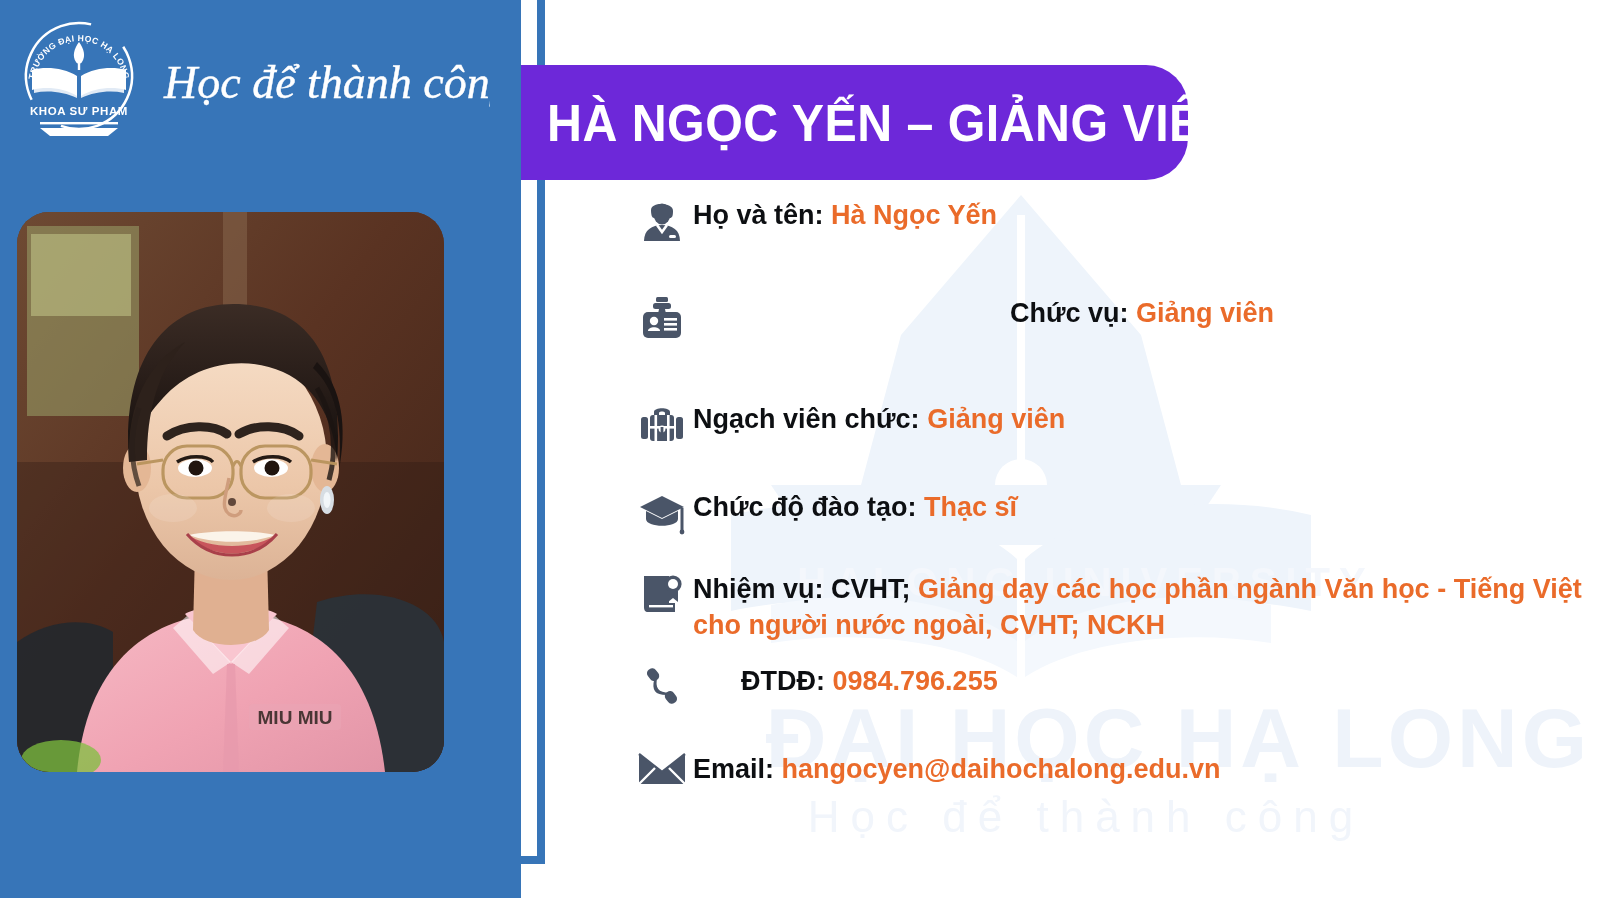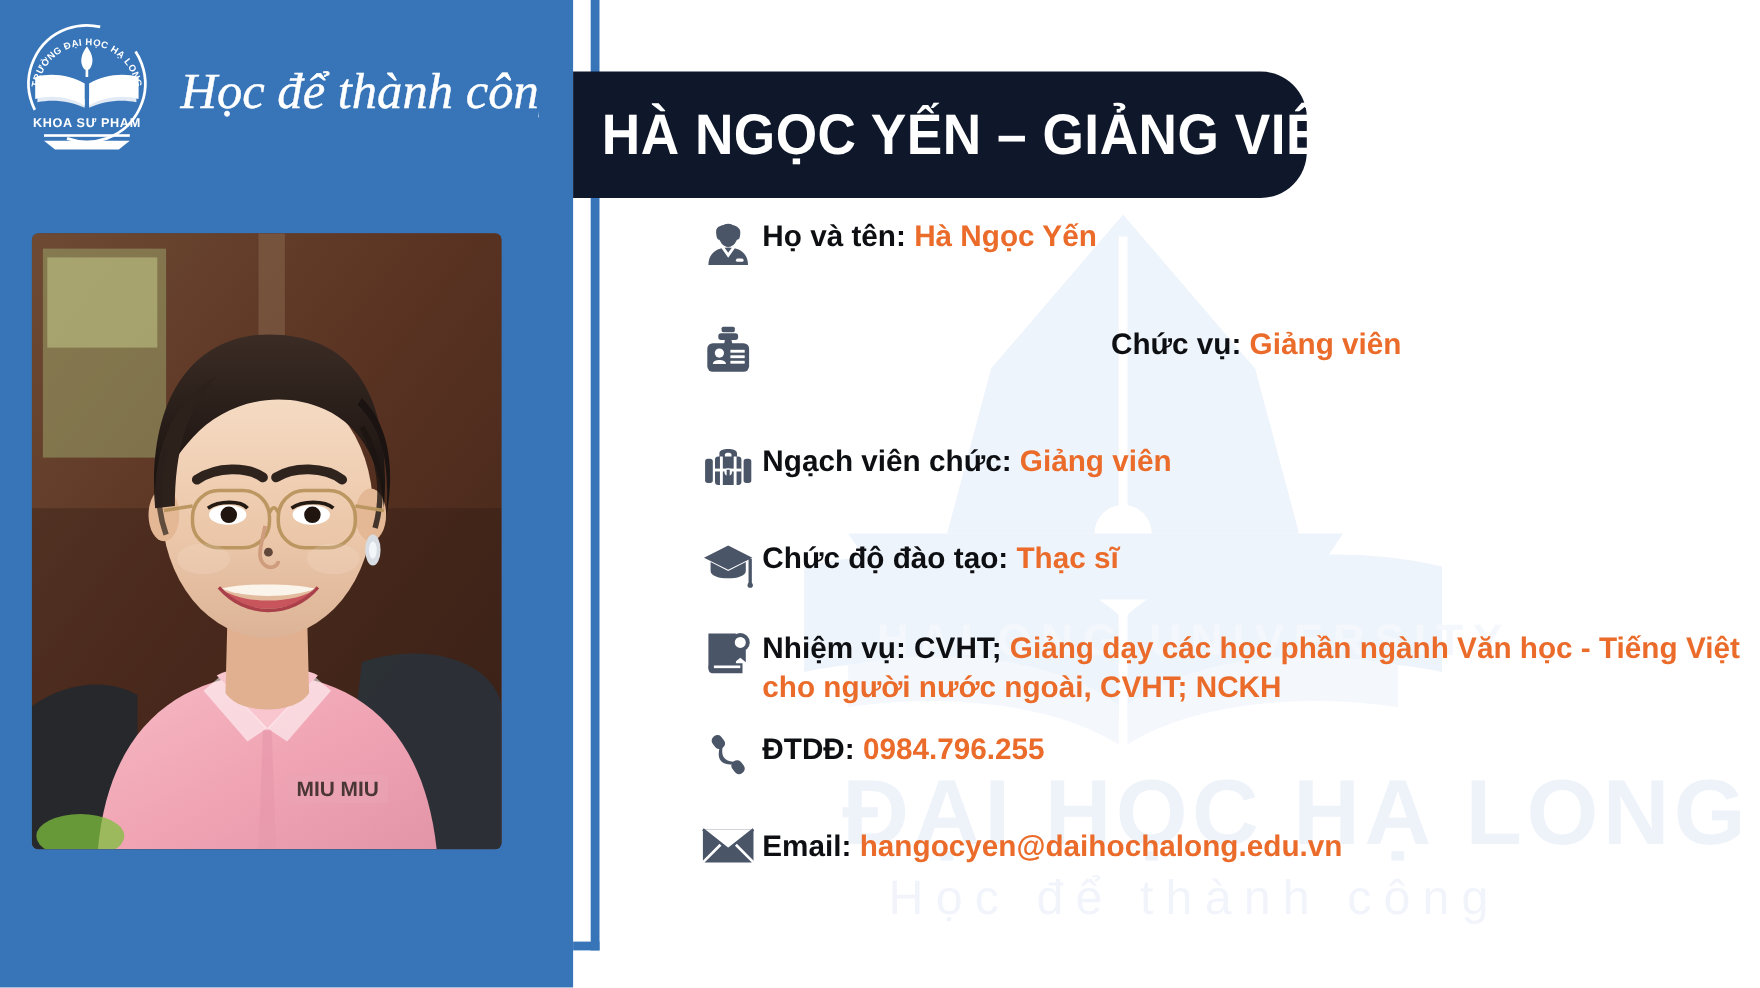--- a/index.html
+++ b/index.html
@@ -23,22 +23,22 @@
     position:absolute;left:0;top:0;width:521px;height:165px;
   }
   .logo{
     position:absolute;left:20px;top:14px;width:118px;height:125px;
   }
   .tagline{
     position:absolute;left:160px;top:40px;width:330px;height:80px;
   }
   
   .photo-frame{
-    position:absolute;left:29px;top:212px;width:427px;height:560px;
-    border-radius:6px;overflow:hidden;
+    position:absolute;left:17px;top:212px;width:427px;height:560px;
+    border-radius:32px;overflow:hidden;
     background:#5a3a2c;
   }
   .photo-frame svg{display:block;width:427px;height:560px;}
 
   
   .accent-outline{
     position:absolute;left:521px;top:0;width:24px;height:864px;
     border-right:8px solid #3775b8;
     border-bottom:8px solid #3775b8;
     box-sizing:border-box;
@@ -78,21 +78,21 @@
     font-size:40px;font-weight:bold;
     color:#f4f7fc;
     letter-spacing:9px;
     white-space:nowrap;
   }
 
   
   .title-banner{
     position:absolute;left:0px;top:65px;
     width:667px;height:115px;
-    background:#0f172a;
+    background:#6d28d9;
     border-radius:0 42px 42px 0;
     display:flex;align-items:center;
   }
   .title-text{
     color:#ffffff;
     font-size:52px;
     font-weight:bold;
     letter-spacing:0.5px;
     padding-left:28px;
     transform:scaleX(0.93);
@@ -130,21 +130,21 @@
   }
   .info-text .lbl{font-weight:bold;color:#0d0f12;}
   .info-text .val{color:#ea6b2a;font-weight:bold;}
 
   
   .row-name{margin-bottom:44px;}
   .row-position{margin-bottom:52px;text-align:center;}
   .row-rank{margin-bottom:34px;}
   .row-degree{margin-bottom:28px;}
   .row-duty{margin-bottom:18px;justify-content:flex-end;}
-  .row-phone{margin-bottom:34px;}
+  .row-phone{margin-bottom:34px;gap:48px;}
   .row-email{margin-bottom:0;}
 </style>
 </head>
 <body>
 
 <div class="slide">
 
   <div class="left-panel">
 
     <div class="brand">

